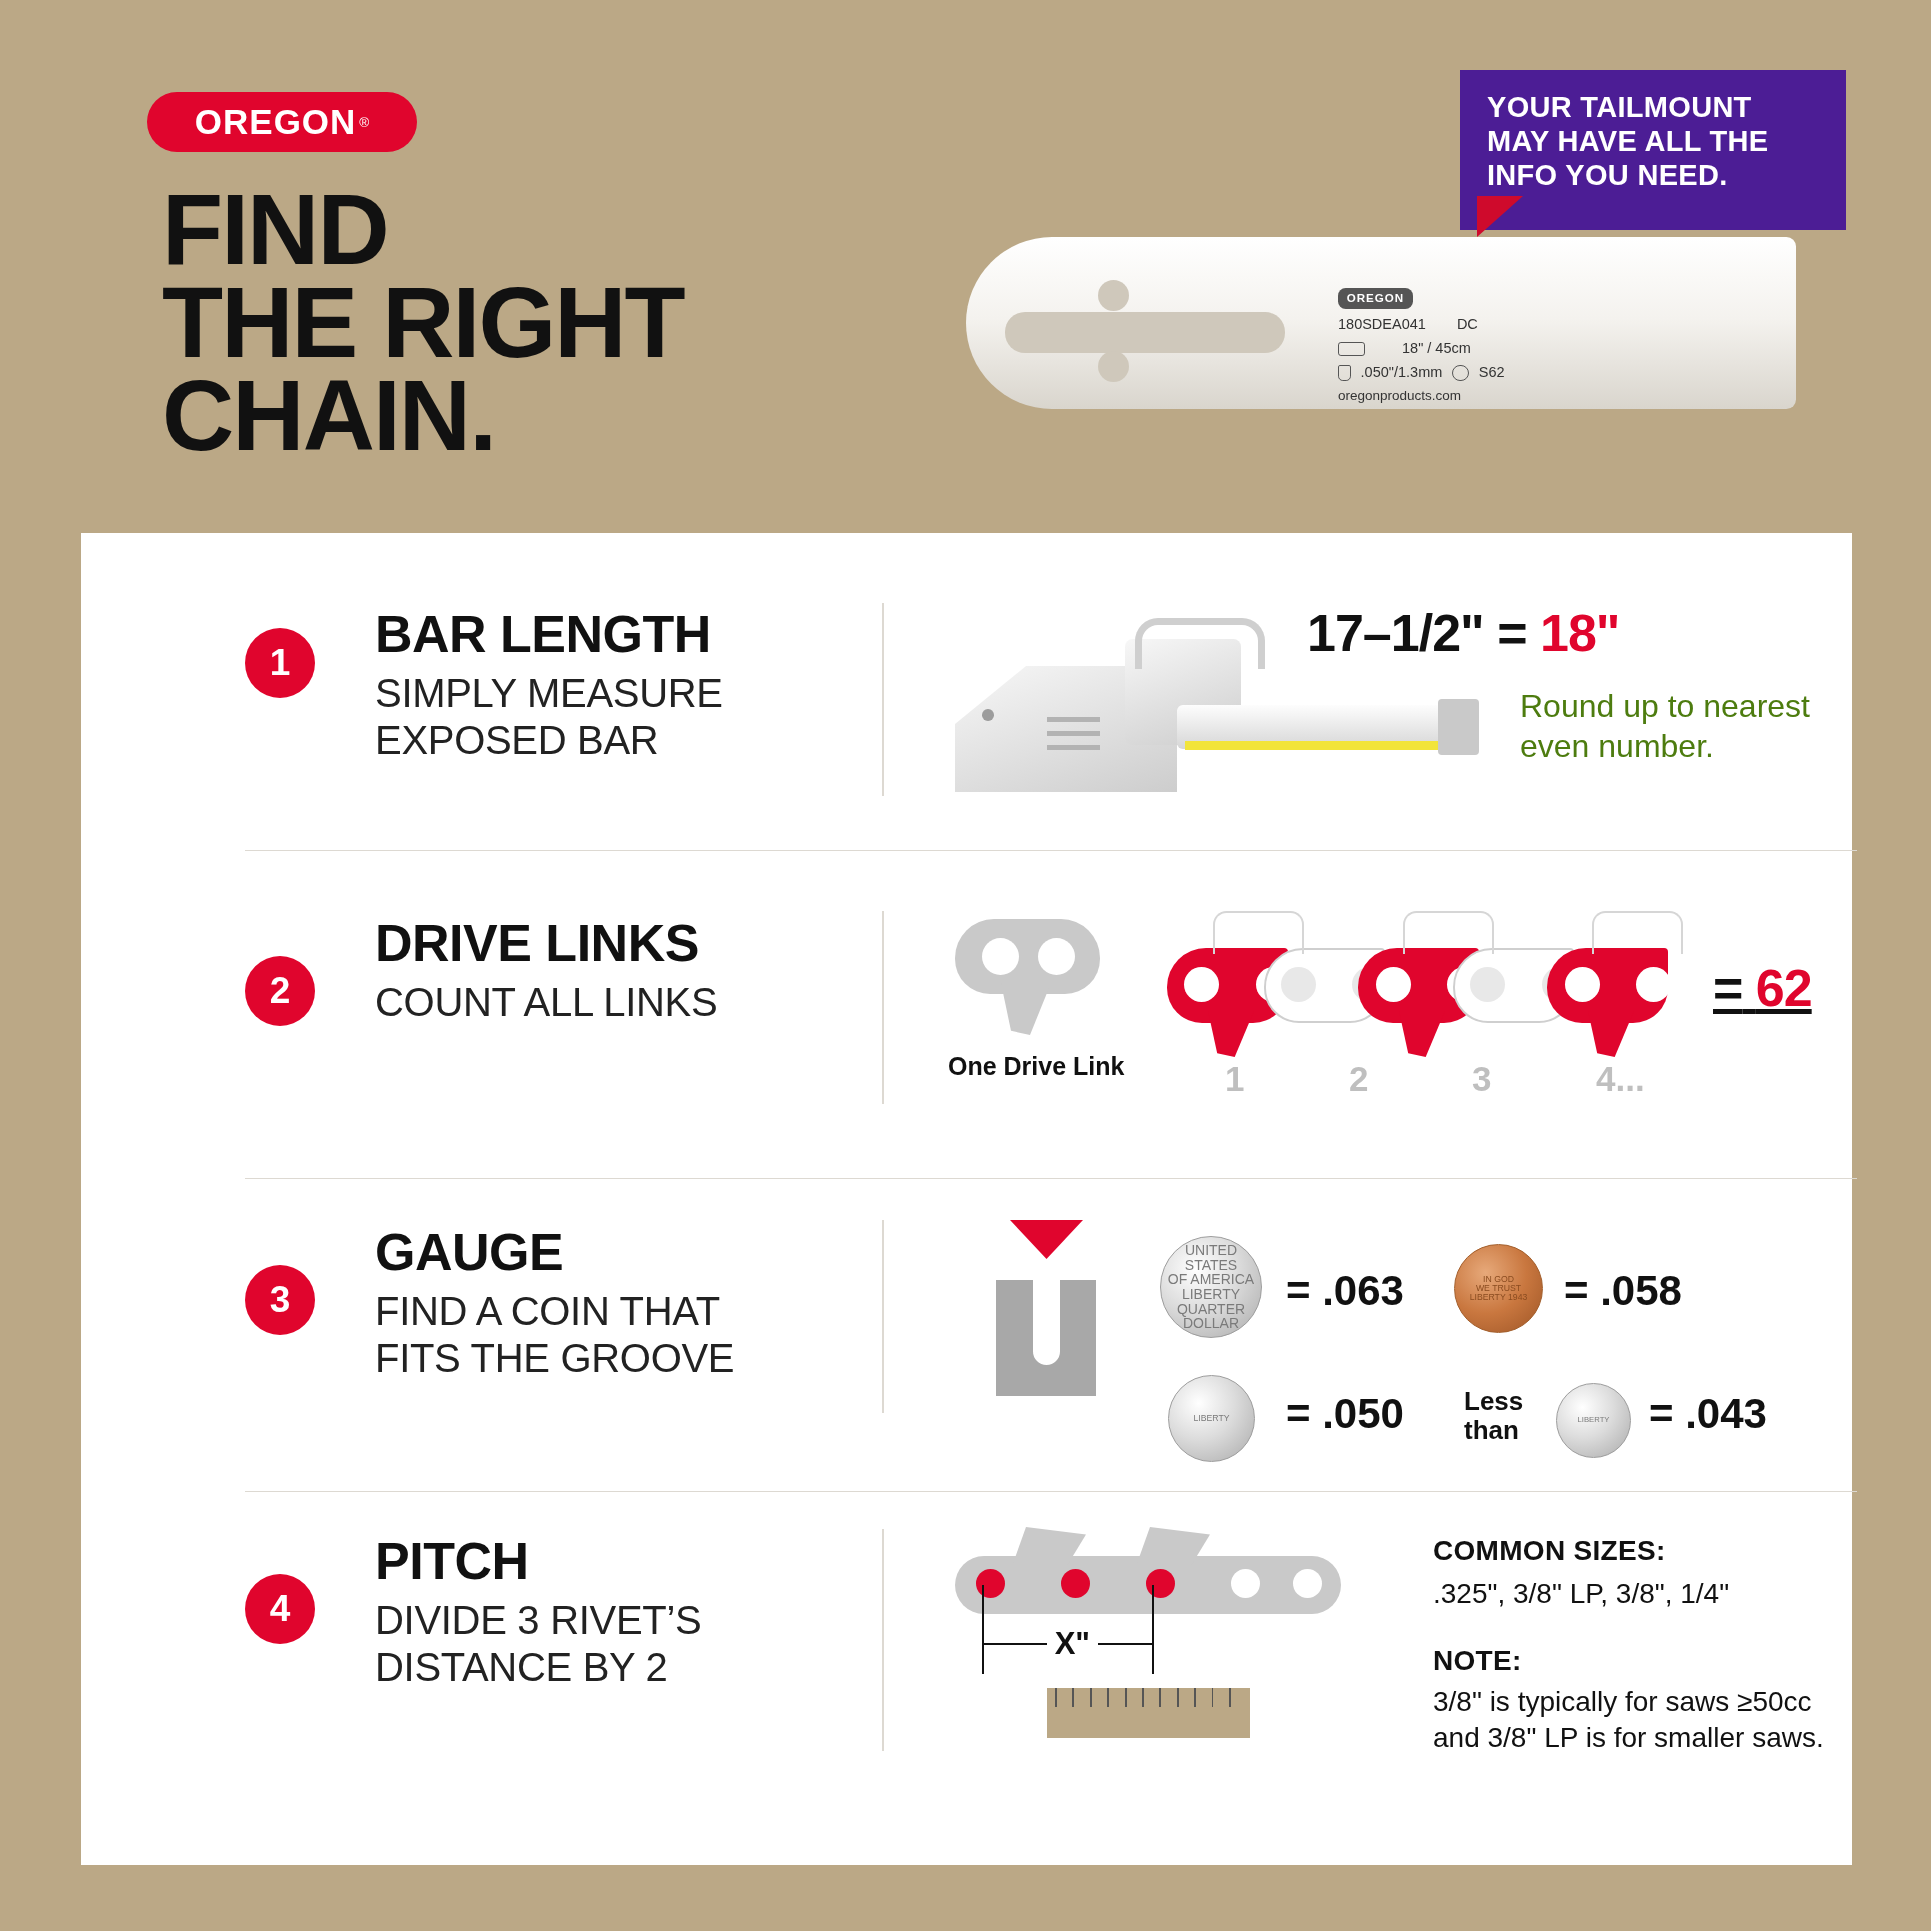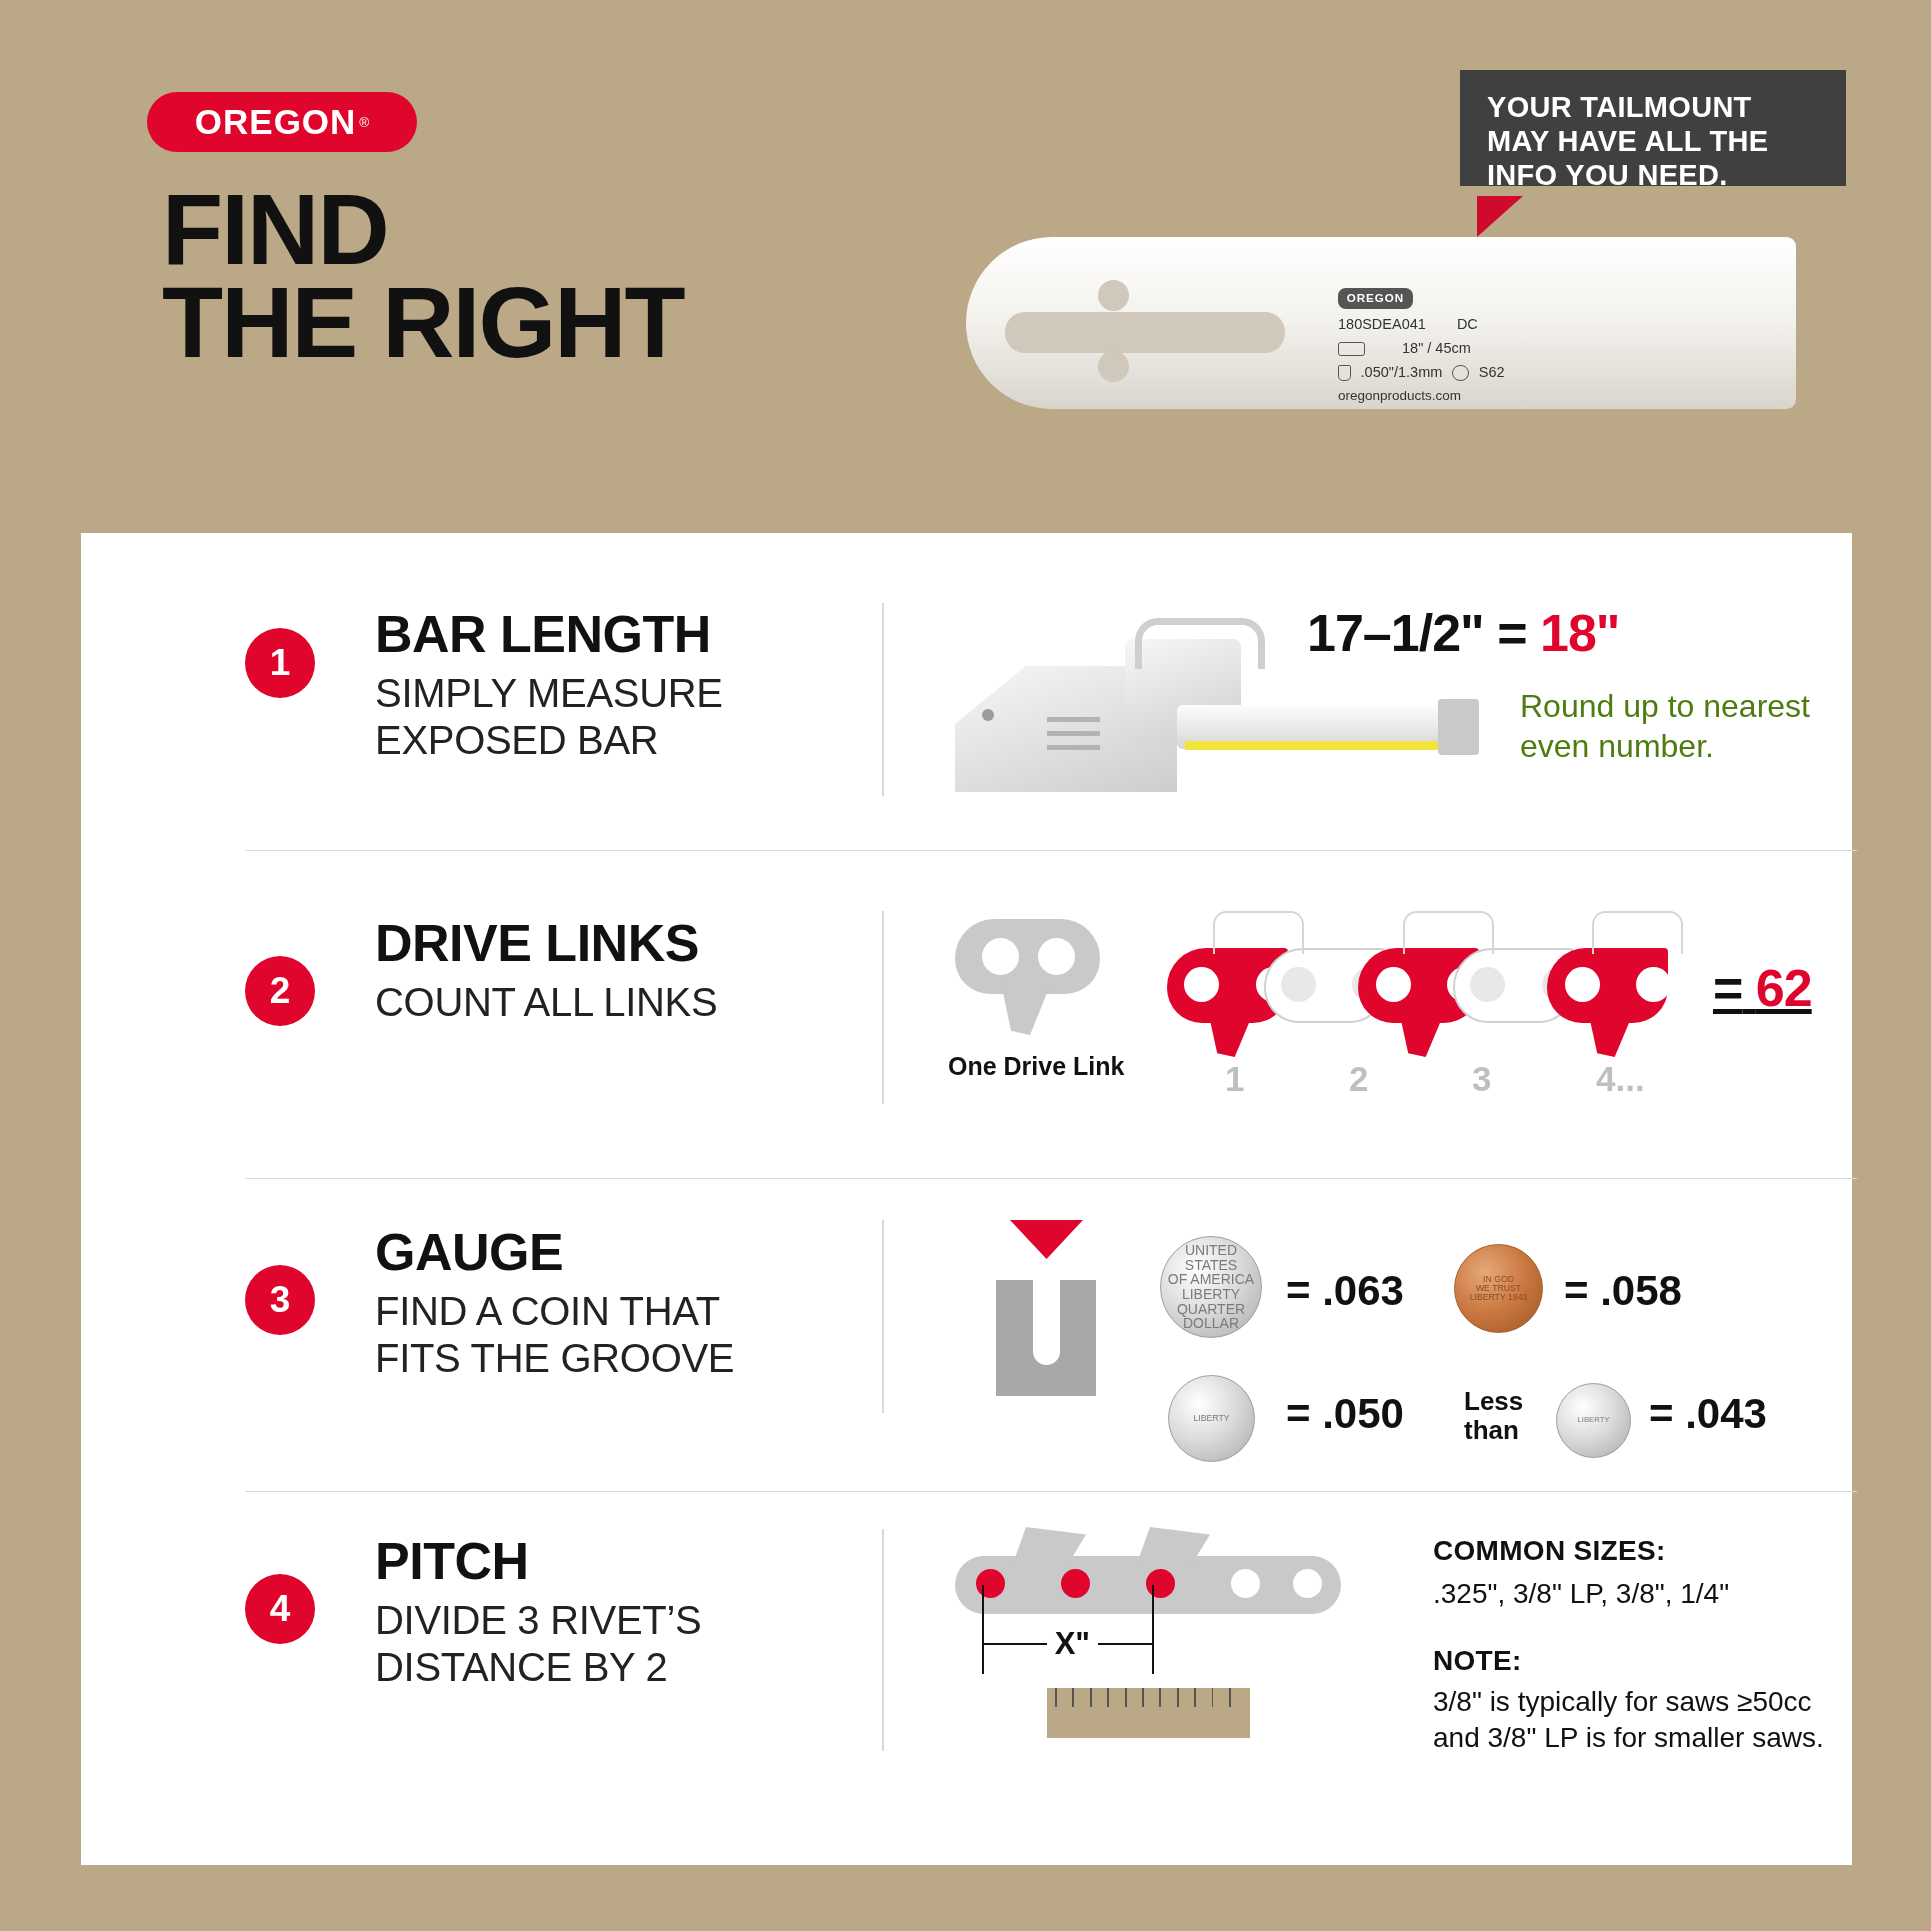--- a/index.html
+++ b/index.html
@@ -23,22 +23,22 @@
   }
   #logo .logo-reg{color:#ffffff;font-size:13.5px;vertical-align:super;margin-left:2.9px;}
   #headline{
     position:absolute;left:162px;top:183px;width:714px;
     font-weight:bold;font-size:100px;line-height:0.93;
     letter-spacing:-1.9px;color:#111111;
     font-family:"Liberation Sans", sans-serif;
   }
   
   #callout{
-    position:absolute;left:1460px;top:70px;width:386px;height:116px;
-    background:#404040;
+    position:absolute;left:1460px;top:70px;width:386px;height:160px;
+    background:#4c1d95;
   }
   #callout .ctext{
     color:#ffffff;font-weight:bold;font-size:29px;line-height:1.17;
     padding:21px 25px 0 27px;letter-spacing:0.3px;
   }
   #callout .tail{
     position:absolute;left:17.4px;top:126px;width:0;height:0;
     border-left:0 solid transparent;
     border-right:46px solid transparent;
     border-top:41px solid #cf0a2c;
@@ -115,20 +115,21 @@
 <div id="header">
 
   <div id="logo">
     <span class="logo-text">OREGON</span>
       <span class="logo-reg">®</span>
   </div>
 
   <div id="headline">
     <div>FIND</div>
     <div>THE RIGHT</div>
+    <div>CHAIN.</div>
   </div>
 
   <div id="callout">
     <div class="ctext">YOUR TAILMOUNT MAY HAVE ALL THE INFO YOU NEED.</div>
     <div class="tail"></div>
   </div>
 
   <div id="bar-illustration">
     <div id="bar-shape"></div>
     <div id="bar-slot"></div>

